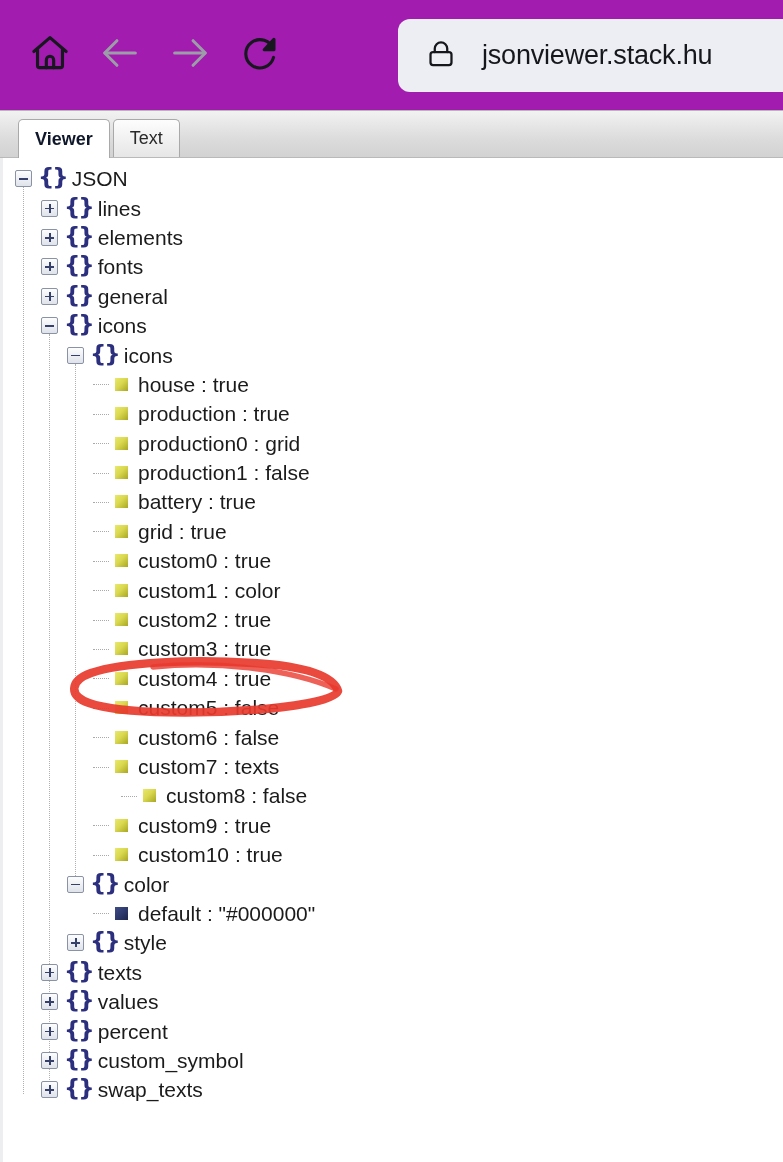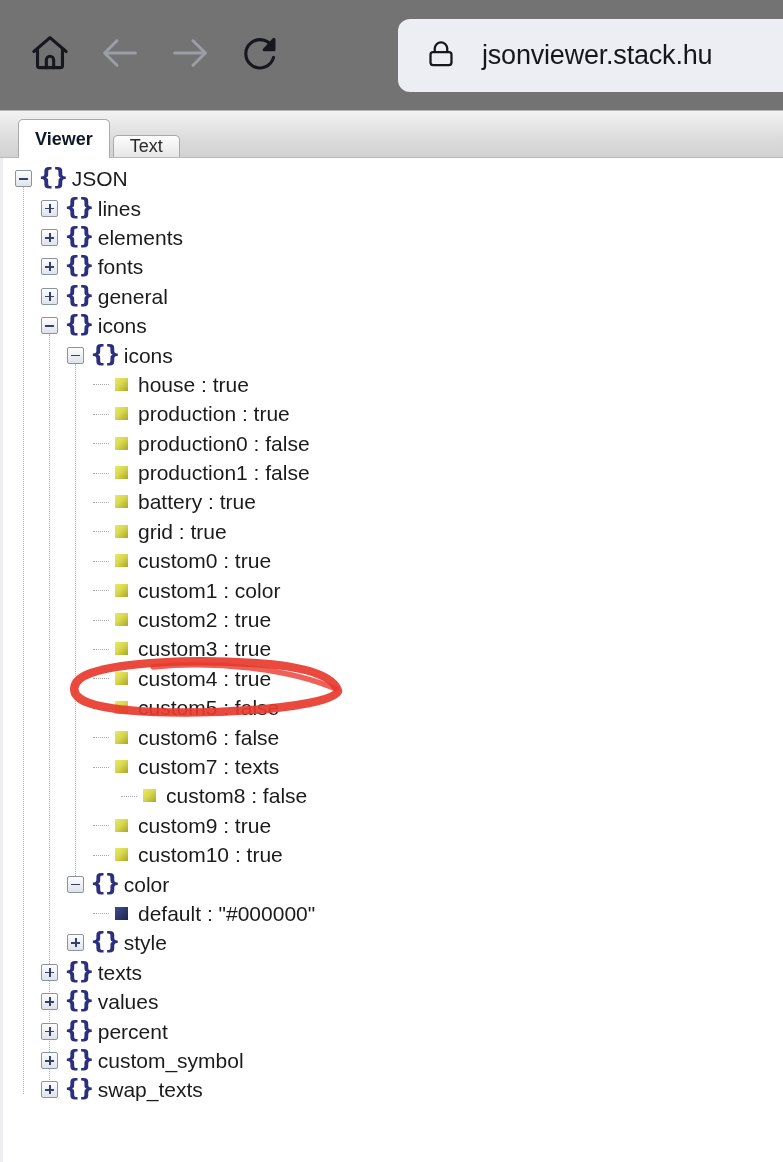--- a/index.html
+++ b/index.html
@@ -17,21 +17,21 @@
     width: 783px;
     height: 1162px;
     background: #ffffff;
   }
 
   
   .browser-bar {
     position: relative;
     height: 110px;
     width: 783px;
-    background: #737373;
+    background: #a21caf;
     display: flex;
     align-items: center;
     padding: 0 0 0 22px;
   }
 
   .nav-btn {
     width: 56px;
     height: 56px;
     display: flex;
     align-items: center;
@@ -66,21 +66,21 @@
     width: 783px;
     height: 48px;
     background: linear-gradient(#f2f2f2, #dcdcdc 60%, #d2d2d2);
     border-top: 1px solid #b6b6b6;
     border-bottom: 1px solid #b9b9b9;
     display: flex;
     align-items: flex-end;
     padding-left: 6px;
   }
   .tab {
-    height: 22px;
+    height: 38px;
     padding: 0 16px;
     display: flex;
     align-items: center;
     font-size: 18px;
     color: #2a2a2a;
     border: 1px solid #a9a9a9;
     border-bottom: none;
     border-radius: 5px 5px 0 0;
     margin-right: 3px;
     background: linear-gradient(#fdfdfd, #e6e6e6);
@@ -320,21 +320,21 @@
           <span class="label">house : true</span>
         </div>
         <div class="row" style="padding-left: 90px;">
           <div class="leaf-dash"></div>
           <div class="sq bool"></div>
           <span class="label">production : true</span>
         </div>
         <div class="row" style="padding-left: 90px;">
           <div class="leaf-dash"></div>
           <div class="sq bool"></div>
-          <span class="label">production0 : false</span>
+          <span class="label">production0 : grid</span>
         </div>
         <div class="row" style="padding-left: 90px;">
           <div class="leaf-dash"></div>
           <div class="sq bool"></div>
           <span class="label">production1 : false</span>
         </div>
         <div class="row" style="padding-left: 90px;">
           <div class="leaf-dash"></div>
           <div class="sq bool"></div>
           <span class="label">battery : true</span>

